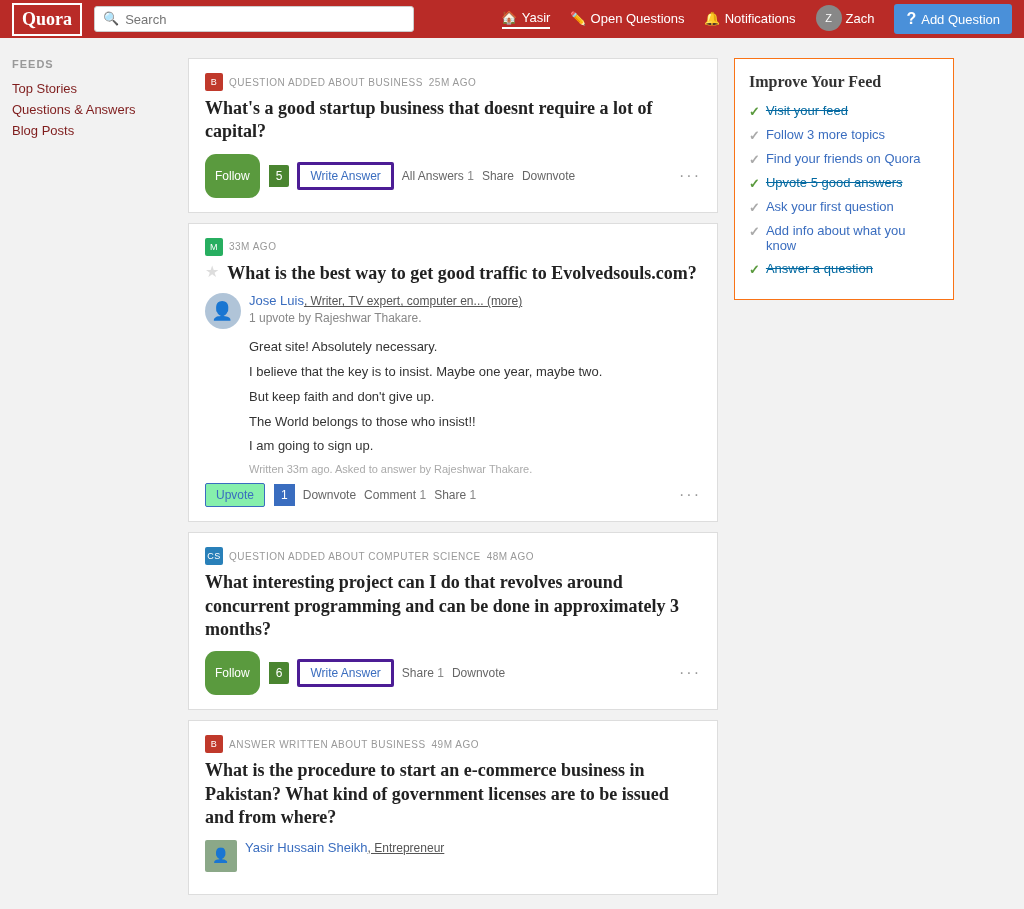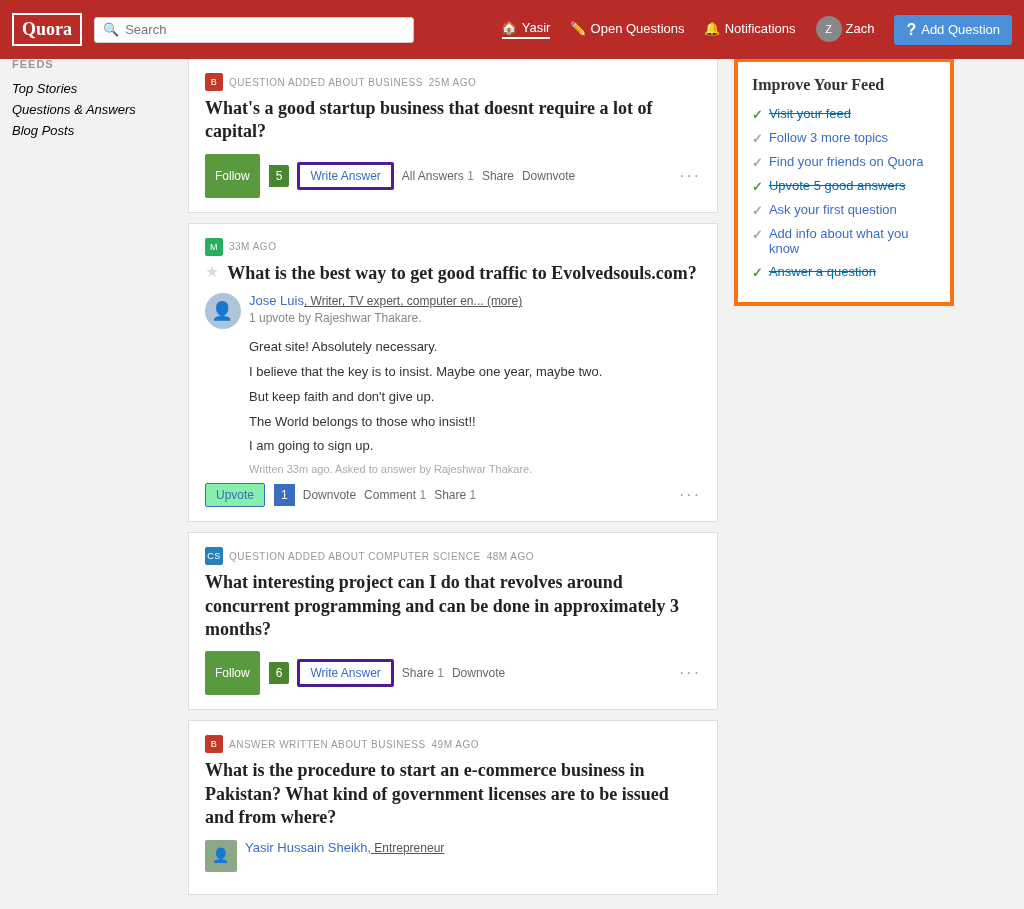--- a/index.html
+++ b/index.html
@@ -1,21 +1,21 @@
 <!DOCTYPE html>
 <html><head>
   <meta charset="utf-8">
   <style>
     * { box-sizing: border-box; margin: 0; padding: 0; }
     body { font-family: Georgia, 'Times New Roman', serif; font-size: 14px; background: #f2f2f2; color: #333; }
 
     
     #header {
       background: #b92b27;
-      height: 59px;
+      height: 38px;
       display: flex;
       align-items: center;
       padding: 0 12px;
       gap: 12px;
       position: fixed;
       top: 0; left: 0; right: 0;
       z-index: 100;
     }
     #logo {
       background: #b92b27;
@@ -115,25 +115,24 @@
       color: #999;
       letter-spacing: 1px;
       font-family: Arial, sans-serif;
       margin-bottom: 8px;
       text-transform: uppercase;
     }
     .sidebar-link {
       display: block;
       font-size: 13px;
       font-family: Arial, sans-serif;
-      color: #000000;
+      color: #7f1d1d;
       cursor: pointer;
       padding: 3px 0;
       text-decoration: none;
-      font-style: italic;
     }
 
     
     #main-feed {
       flex: 1;
       max-width: 530px;
     }
     .feed-item {
       background: white;
       border: 1px solid #ddd;
@@ -178,21 +177,21 @@
       flex-wrap: wrap;
     }
     .btn-follow {
       background: #5a9a3e;
       color: white;
       border: none;
       padding: 15px 10px;
       font-size: 12px;
       font-family: Arial, sans-serif;
       cursor: pointer;
-      border-radius: 2px;
+      border-radius: 11px;
       display: flex;
       align-items: flex-start;
       gap: 0;
     }
     .btn-follow-count {
       background: #4a8530;
       color: white;
       padding: 4px 7px;
       font-size: 12px;
       font-family: Arial, sans-serif;
@@ -312,21 +311,21 @@
       margin-left: 1px;
     }
 
     
     #right-sidebar {
       width: 220px;
       flex-shrink: 0;
     }
     .improve-feed-card {
       background: white;
-      border: 4px solid #f97316;
+      border: 1px solid #f97316;
       padding: 14px;
     }
     .improve-feed-title {
       font-size: 16px;
       font-weight: bold;
       color: #333;
       font-family: Georgia, serif;
       margin-bottom: 12px;
     }
     .improve-item {

